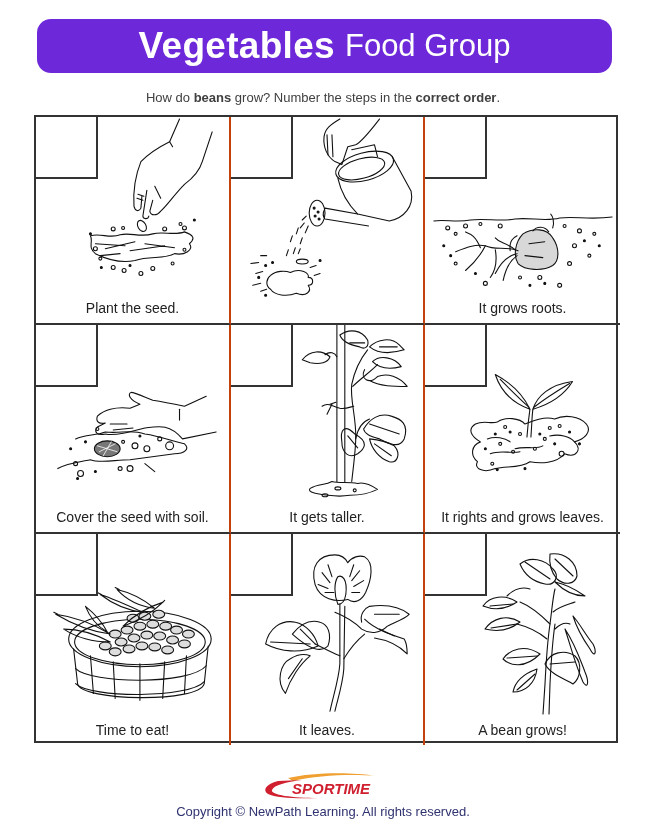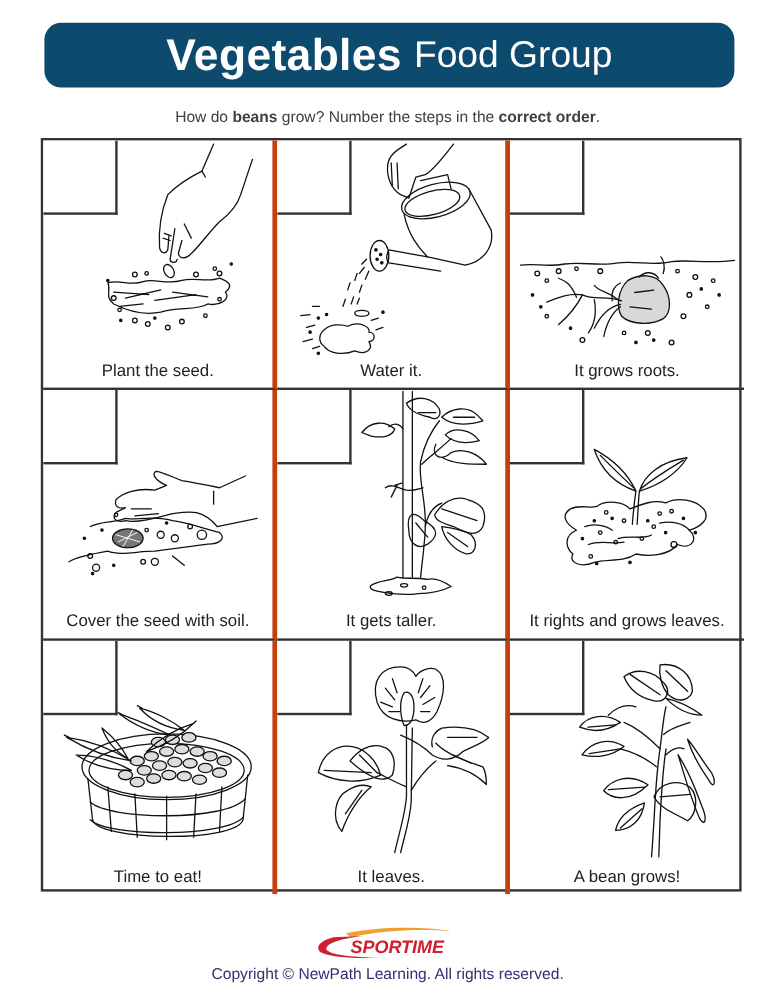--- a/index.html
+++ b/index.html
@@ -1,23 +1,23 @@
 <!DOCTYPE html>
 <html><head>
 <meta charset="utf-8">
 <style>
   html, body { margin:0; padding:0; background:#ffffff; }
   body { width:646px; height:834px; position:relative; overflow:hidden; font-family:"Liberation Sans", sans-serif; }
-  .banner { position:absolute; left:37px; top:19px; width:575px; height:54px; background:#0c4a6e; border-radius:14px; display:flex; align-items:center; justify-content:center; color:#fff; }
+  .banner { position:absolute; left:37px; top:19px; width:575px; height:54px; background:#6d28d9; border-radius:14px; display:flex; align-items:center; justify-content:center; color:#fff; }
   .banner .t1 { font-weight:bold; font-size:37px; letter-spacing:0.3px; }
   .banner .t2 { font-size:31px; margin-left:10px; }
   .subtitle { position:absolute; left:0; width:646px; top:90px; text-align:center; font-size:13px; color:#404040; }
   .subtitle b { font-weight:bold; }
   .grid { position:absolute; left:34px; top:115px; width:584px; height:628px; box-sizing:border-box; border:2px solid #333; display:grid; grid-template-columns:195px 194px 195px; grid-template-rows:208px 209px 211px; }
-  .cell { position:relative; box-sizing:border-box; border-right:4px solid #c2410c; border-bottom:2px solid #333; overflow:hidden; }
+  .cell { position:relative; box-sizing:border-box; border-right:2px solid #c2410c; border-bottom:2px solid #333; overflow:hidden; }
   .cell.c3 { border-right:none;padding-left:16px; }
   .cell.r3 { border-bottom:none; }
   .numbox { position:absolute; left:0; top:0; width:62px; height:62px; box-sizing:border-box; border-right:2px solid #333; border-bottom:2px solid #333; background:#fff; z-index:2; }
   .art { position:absolute; left:0; top:0; width:100%; height:100%; }
   .caption { position:absolute; left:0; right:0; bottom:6px; text-align:center; font-size:14px; color:#222; line-height:17px; }
   .logo { position:absolute; left:258px; top:772px; width:130px; height:30px; }
   .copyright { position:absolute; left:0; width:646px; top:804px; text-align:center; font-size:13px; color:#2f3270; }
 </style>
 </head>
 <body>
@@ -82,21 +82,20 @@
       <path d="M76 100 L72 104 M74 107 L70 112 M68 112 L66 118 M78 110 L75 117 M62 120 L60 126 M72 122 L70 128 M65 132 L63 138 M58 134 L56 140 M70 133 L68 138"></path>
       <path d="M40 160 C45 155 55 155 60 157 C70 152 80 158 78 162 C84 162 84 170 78 170 C82 176 76 182 66 178 C56 182 44 180 40 174 C34 170 36 163 40 160 Z"></path>
       <ellipse cx="72" cy="146" rx="6" ry="2.5"></ellipse>
       <path d="M20 148 L28 147 M25 158 L32 156 M22 170 L30 168 M30 176 L36 174 M80 152 L86 150 M84 160 L90 158 M30 140 L36 140"></path>
       <circle cx="35" cy="150" r="1" fill="#111"></circle>
         <circle cx="42" cy="147" r="1" fill="#111"></circle>
         <circle cx="28" cy="162" r="1" fill="#111"></circle>
         <circle cx="90" cy="145" r="1" fill="#111"></circle>
         <circle cx="35" cy="180" r="1" fill="#111"></circle>
     </svg>
-    <div class="caption">Water it.</div>
   </div>
 
   <div class="cell c3">
     <div class="numbox"></div>
     <svg class="art" viewBox="0 0 195 208" fill="none" stroke="#111" stroke-width="1.1" stroke-linecap="round" stroke-linejoin="round">
       <path d="M8 105 C20 103 30 107 45 104 C60 102 75 106 90 103 C105 101 120 106 135 102 C150 100 165 104 188 101"></path>
       <path d="M98 118 C108 112 122 112 128 122 C135 132 135 145 128 150 C118 156 100 155 93 148 C88 140 90 126 98 118 Z" fill="#d8d8d8"></path>
       <path d="M100 140 L118 142 M104 128 L120 126"></path>
       <path d="M108 115 C112 110 120 110 124 116"></path>
       <path d="M128 112 C130 106 128 100 126 98"></path>

